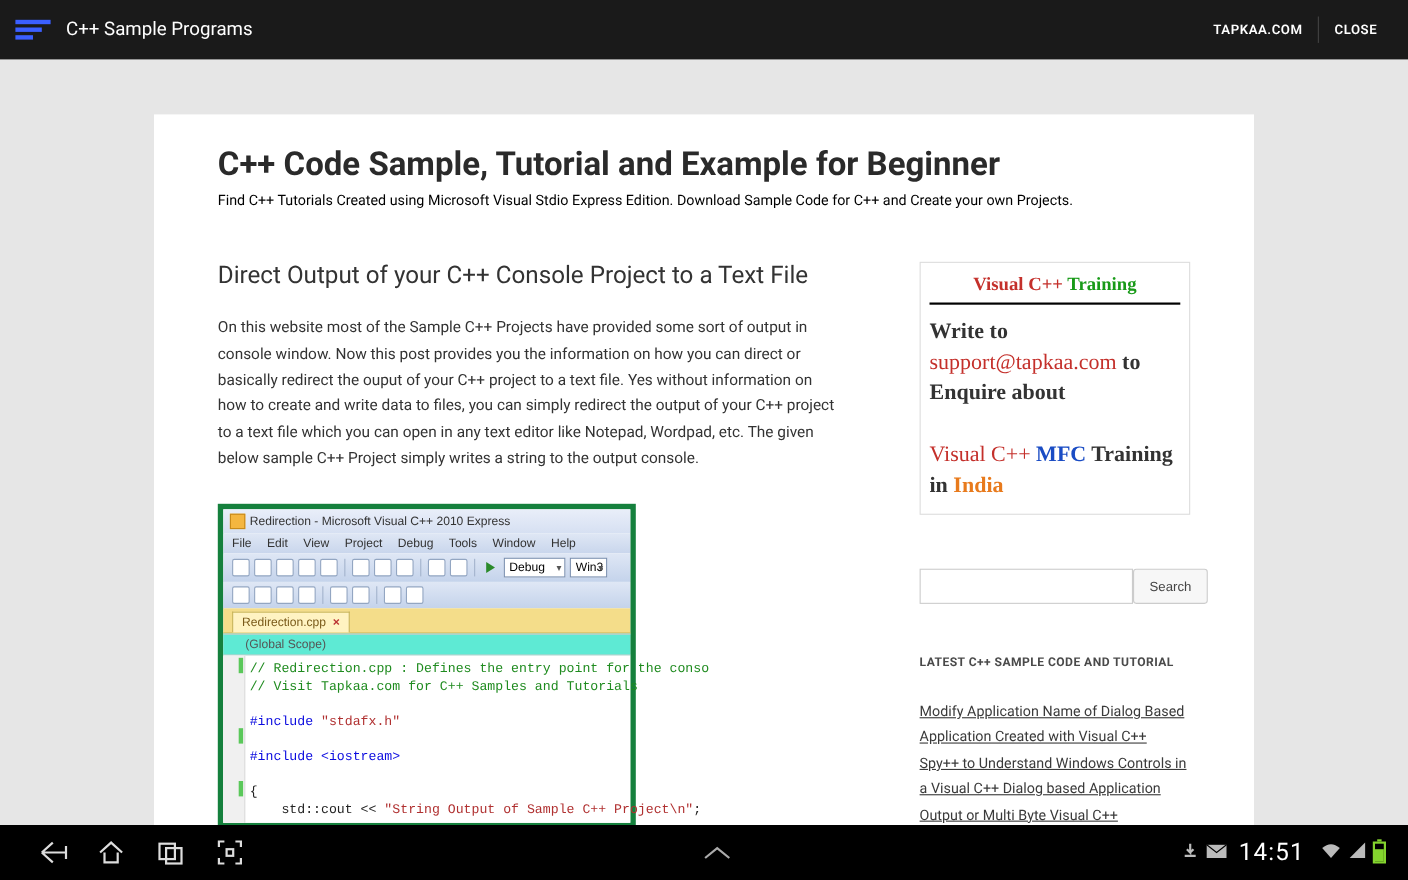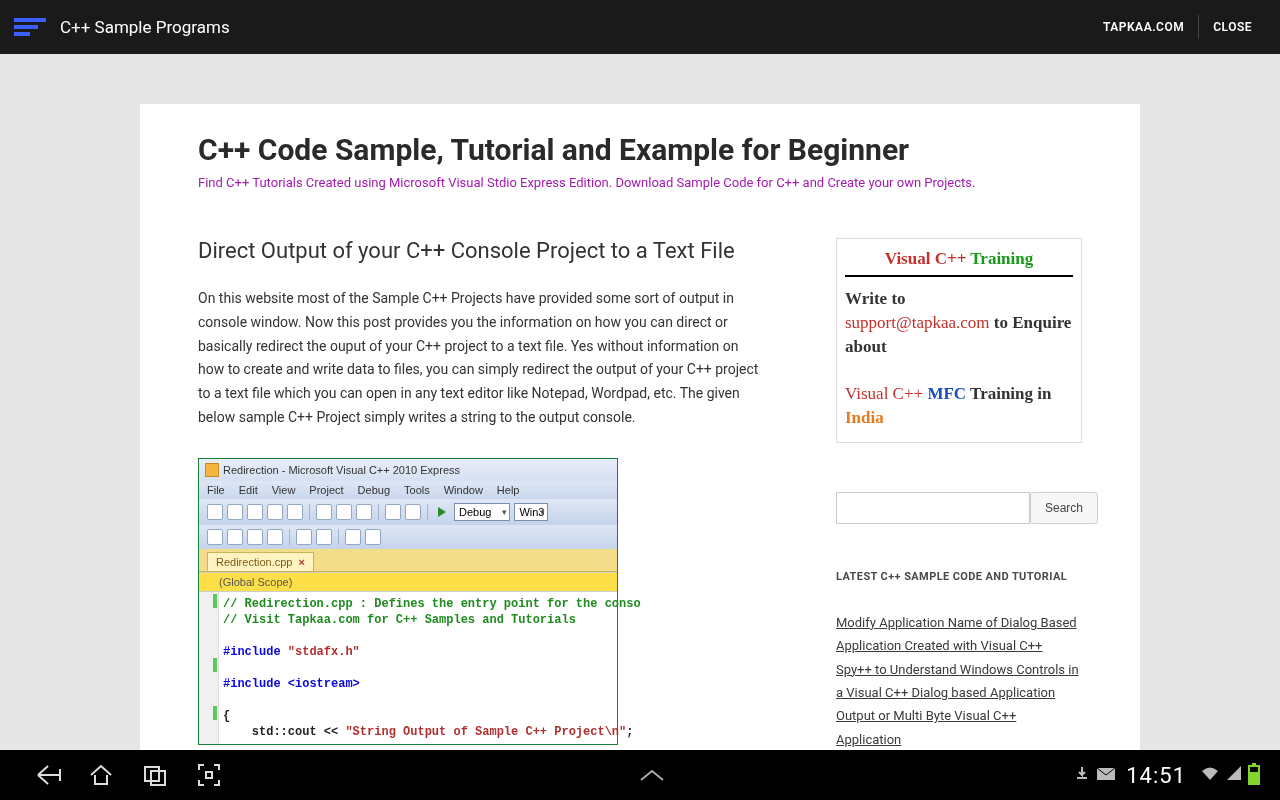--- a/index.html
+++ b/index.html
@@ -8,56 +8,56 @@
 .logo { display: flex; flex-direction: column; gap: 3px; margin-right: 14px; }
 .logo-line { width: 32px; height: 4px; background: #3b5fff; }
 .logo-line:nth-child(2){ width: 24px; }
 .logo-line:nth-child(3){ width: 16px; }
 .app-title { font-size: 17px; font-weight: 400; }
 .topbar-spacer { flex: 1; }
 .topbar-link { color: #fff; font-size: 12px; font-weight: 600; letter-spacing: 0.5px; padding: 0 14px; cursor: pointer; }
 .topbar-sep { width: 1px; height: 24px; background: #444; }
 .page { width: 1000px; background: #fff; margin: 50px auto 0; padding: 28px 58px 0; height: 696px; overflow: hidden; }
 .site-title { font-size: 30px; font-weight: 700; color: #2a2a2a; margin-bottom: 8px; }
-.site-desc { font-size: 13px; color: #a21caf; margin-bottom: 48px; }
+.site-desc { font-size: 13px; color: #000000; margin-bottom: 48px; }
 .columns { display: flex; gap: 70px; }
 .main { flex: 1; }
 .sidebar { width: 246px; }
 .post-title { font-size: 22px; font-weight: 400; color: #333; margin-bottom: 24px; }
 .post-body { font-size: 14px; color: #333; line-height: 1.7; margin-bottom: 28px; }
 
-.ide { width: 420px; border: 1px solid #15803d; font-family: Tahoma, sans-serif; font-size: 11px; }
+.ide { width: 380px; border: 5px solid #15803d; font-family: Tahoma, sans-serif; font-size: 11px; }
 .ide-titlebar { background: linear-gradient(#e9eef9,#d6e0f2); height: 22px; display: flex; align-items: center; padding: 0 6px; gap: 4px; color: #333; }
 .ide-ico { width: 14px; height: 14px; background: #f4b640; border: 1px solid #c88a1a; display: inline-block; }
 .ide-menubar { background: linear-gradient(#dfe7f5,#c9d6ec); padding: 3px 8px; display: flex; gap: 14px; color: #333; }
 .ide-toolbar { background: linear-gradient(#dfe7f5,#c4d3eb); padding: 4px 8px; display: flex; align-items: center; gap: 4px; }
 .tb-ico { width: 16px; height: 16px; border: 1px solid #93a6c2; background: #fff; border-radius: 2px; display: inline-block; }
 .tb-sep { width: 1px; height: 16px; background: #a3b3cc; margin: 0 2px; }
 .tb-select { height: 18px; font-size: 11px; border: 1px solid #7a8fb0; background: #fff; padding: 0 18px 0 4px; position: relative; display: inline-flex; align-items: center; }
 .tb-select::after { content: "▾"; position: absolute; right: 3px; font-size: 9px; color: #555; }
 .tb-play { width: 0; height: 0; border-left: 8px solid #2a8a2a; border-top: 5px solid transparent; border-bottom: 5px solid transparent; margin: 0 4px; }
 .ide-tabs { background: #f4dd8a; padding: 3px 8px 0; border-bottom: 1px solid #c8b458; }
 .ide-tab { background: #fff3c2; display: inline-flex; align-items: center; padding: 3px 8px; border: 1px solid #c8b458; border-bottom: none; font-size: 11px; color: #7a5a1a; gap: 6px; }
 .ide-tab .x { color: #b33; font-weight: bold; cursor: pointer; }
-.ide-scope { background: #fde047; border-top: 1px solid #ccc; border-bottom: 1px solid #ccc; padding: 3px 20px; color: #555; }
+.ide-scope { background: #5eead4; border-top: 1px solid #ccc; border-bottom: 1px solid #ccc; padding: 3px 20px; color: #555; }
 .ide-code { background: #fff; font-family: Consolas, "Courier New", monospace; font-size: 12px; padding: 4px 0 4px 24px; position: relative; }
 .gutter { position: absolute; left: 0; top: 0; bottom: 0; width: 20px; background: #f0f0f0; border-right: 1px solid #ddd; }
 .gm { position: absolute; left: 14px; width: 4px; height: 14px; background: #5ac85a; }
-.code-line { white-space: pre; line-height: 16px; font-weight: bold; }
+.code-line { white-space: pre; line-height: 16px; }
 .c-comm { color: #1f8b1f; }
 .c-kw { color: #0a0adf; }
 .c-pp { color: #0a0adf; }
 .c-str { color: #b03030; }
 .c-plain { color: #222; }
 
 .widget-vc { border: 1px solid #ddd; padding: 10px 8px 12px; margin-bottom: 49px; font-family: Georgia, "Times New Roman", serif; }
 .vc-title { text-align: center; font-weight: bold; font-size: 17px; padding-bottom: 6px; border-bottom: 2px solid #000; margin-bottom: 10px; }
 .vc-title .red { color: #c4302b; }
 .vc-title .green { color: #189a18; }
-.vc-text { font-size: 17px; color: #555; line-height: 1.4; }
+.vc-text { font-size: 20px; color: #555; line-height: 1.4; }
 .vc-text .red { color: #c4302b; font-weight: normal; }
 .vc-text .blue { color: #1a4cc4; font-weight: bold; }
 .vc-text .orange { color: #e87a1c; font-weight: bold; }
 .vc-text .bold { font-weight: bold; color: #333; }
 .search-row { display: flex; gap: 0; margin-bottom: 46px; }
 .search-input { flex: 1; height: 32px; border: 1px solid #ccc; padding: 0 8px; font-size: 13px; }
 .search-btn { height: 32px; padding: 0 14px; border: 1px solid #ccc; background: #f7f7f7; border-radius: 3px; font-size: 12px; color: #444; cursor: pointer; }
 .widget-hdr { font-size: 11px; font-weight: 700; letter-spacing: 0.4px; color: #4a4a4a; margin-bottom: 28px; }
 .link-list a { display: block; font-size: 13px; color: #3a3a3a; text-decoration: underline; line-height: 1.8; }
 

